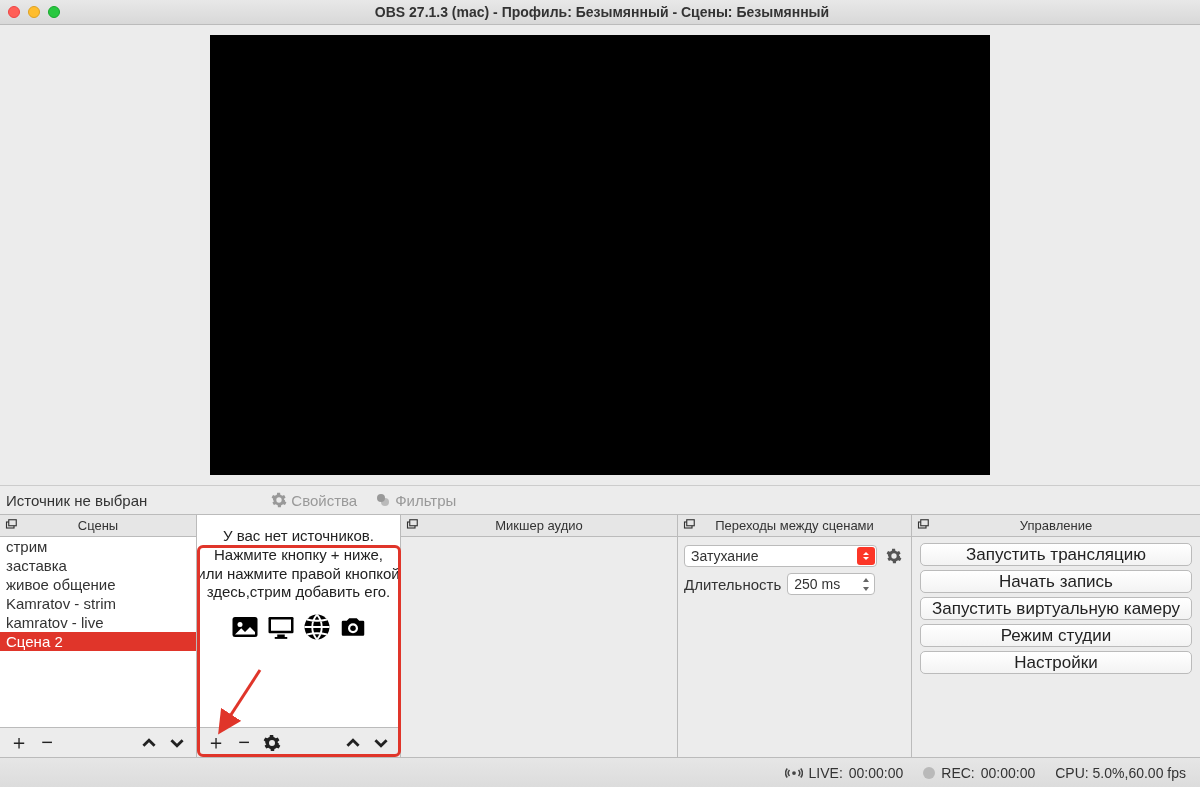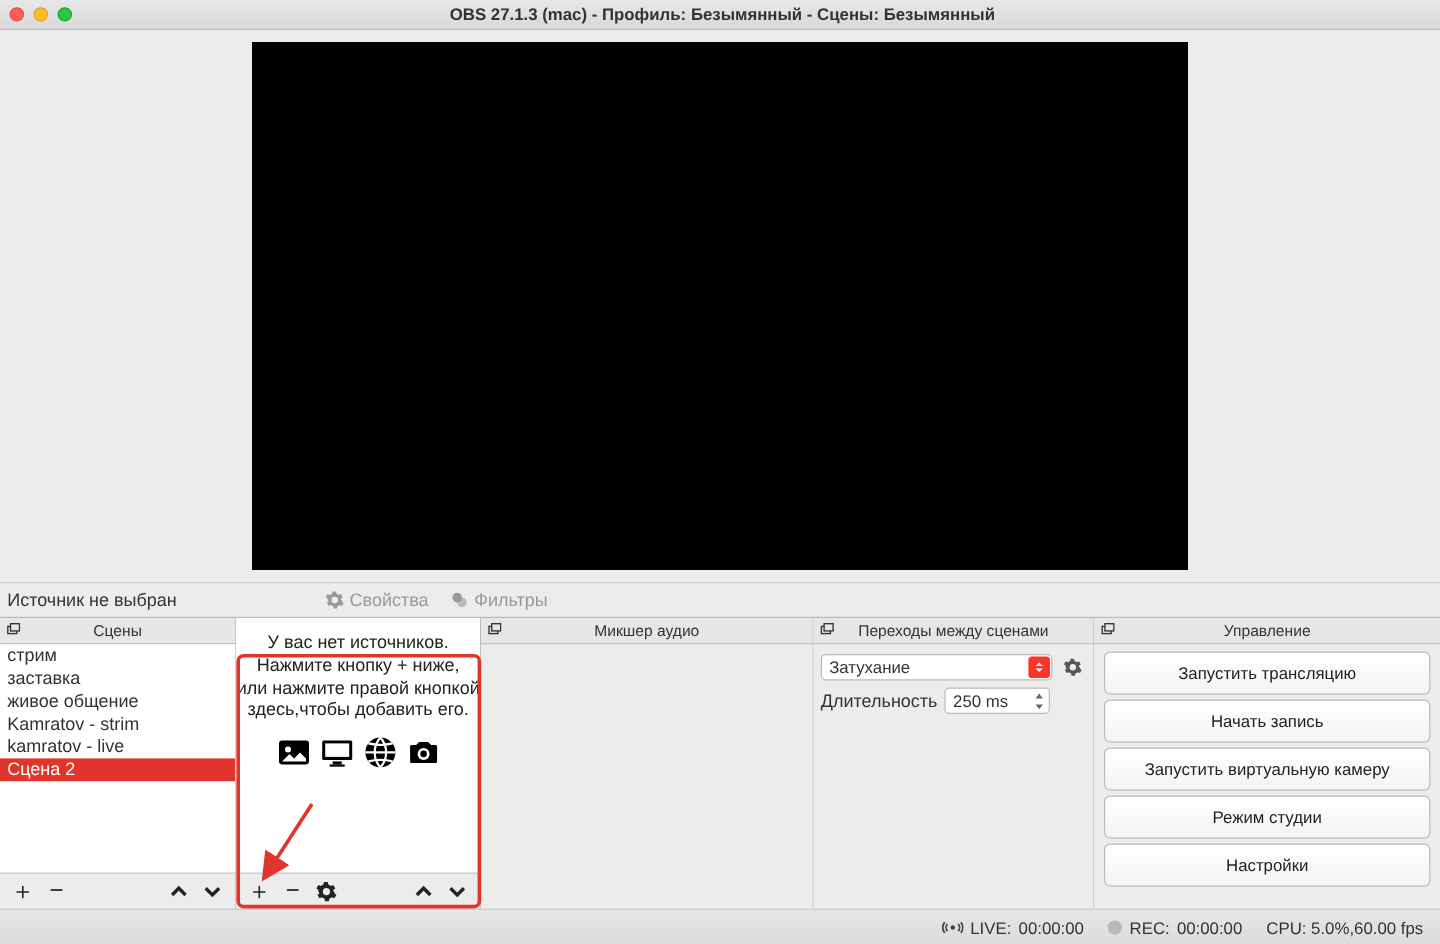--- a/index.html
+++ b/index.html
@@ -197,26 +197,26 @@
   .spin-input .spinners span{flex:1;display:flex;align-items:center;justify-content:center;}
   .spin-input .spinners span::before{content:"";width:0;height:0;border-left:3px solid transparent;border-right:3px solid transparent;}
   .spin-input .spinners span:first-child::before{border-bottom:4px solid #666;}
   .spin-input .spinners span:last-child::before{border-top:4px solid #666;}
   .controls-body {
     background:#ececec;
     padding:6px 8px;
     display:flex;flex-direction:column;gap:4px;
   }
   .ctrl-btn {
-    height:36px;
+    height:23px;
     background:linear-gradient(#fff,#f3f3f3);
     border:1px solid #bbb;
     border-radius:5px;
     display:flex;align-items:center;justify-content:center;
-    font-size:14px;
+    font-size:17px;
     color:#222;
     text-align:right;
   }
   .statusbar {
     height:30px;
     background:linear-gradient(#e6e6e6,#dcdcdc);
     border-top:1px solid #bbb;
     display:flex;align-items:center;justify-content:flex-end;
     padding:0 14px;
     font-size:14px;
@@ -320,21 +320,21 @@
         </div>
     </div>
   </div>
 
   <div class="dock dock-sources">
     <div class="dock-body">
       <div class="sources-empty">
         <div>У вас нет источников.</div>
         <div>Нажмите кнопку + ниже,</div>
         <div style="margin:0 -10px">или нажмите правой кнопкой</div>
-        <div>здесь,чтобы добавить его.</div>
+        <div>здесь,стрим добавить его.</div>
         <div class="sources-icons">
           <svg viewBox="0 0 24 24">
               <rect x="2" y="4" width="20" height="16" rx="2"></rect>
               <circle cx="8" cy="10" r="2" fill="#fff"></circle>
               <path d="M4 18 l5 -5 3 3 4 -4 4 4 v2 H4z" fill="#fff"></path>
             </svg>
           <svg viewBox="0 0 24 24">
               <rect x="2" y="4" width="20" height="13" rx="1"></rect>
               <rect x="9" y="18" width="6" height="2"></rect>
               <rect x="7" y="20" width="10" height="1.5"></rect>

